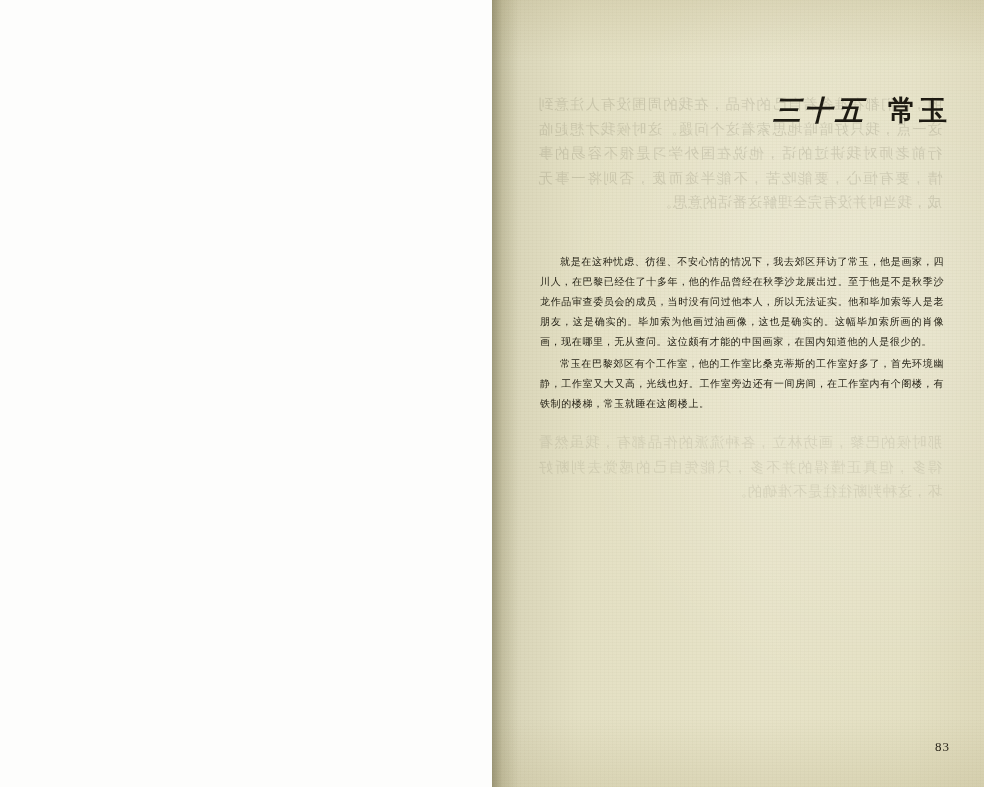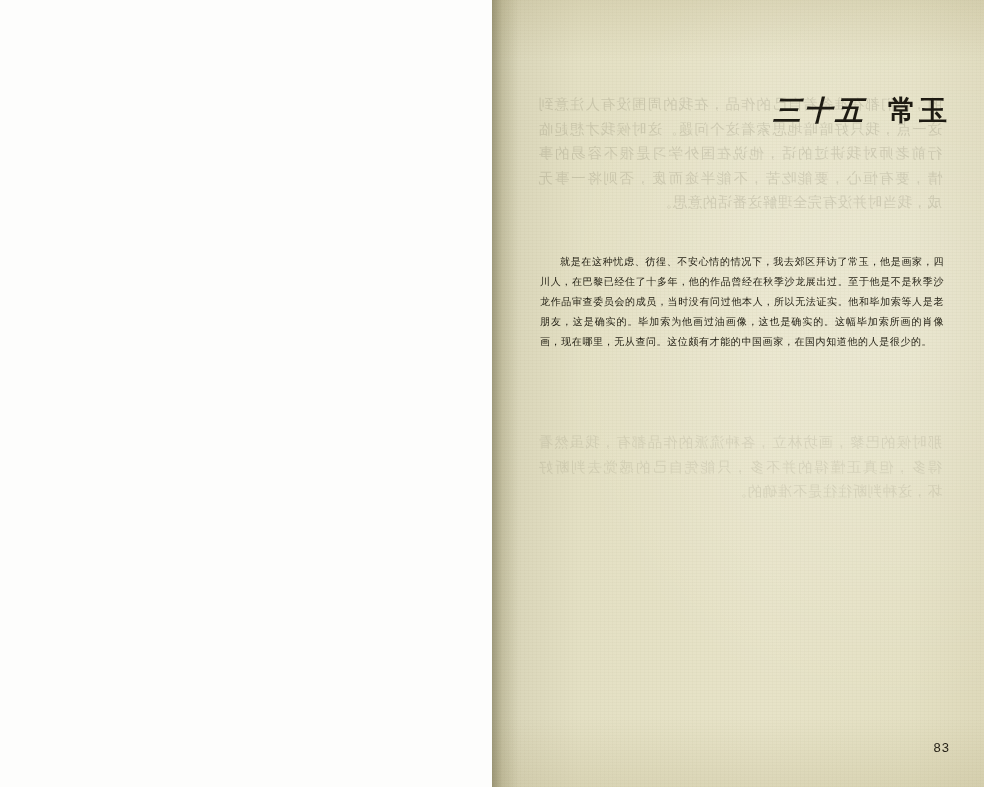--- a/index.html
+++ b/index.html
@@ -123,21 +123,21 @@
   }
   #body-text p {
     margin: 0 0 2px 0;
     text-indent: 2em;
   }
   
   #page-number {
     position: absolute;
     right: 34px;
     bottom: 32px;
-    font-family: Liberation Sans, sans-serif;
+    font-family: Liberation Serif, serif;
     font-size: 13px;
     color: #272318;
     letter-spacing: 1px;
   }
   
   #edge-top {
     position: absolute;
     left: 0; top: 0; width: 492px; height: 60px;
     background: linear-gradient(180deg, rgba(160,148,100,0.18) 0%, rgba(255,255,255,0) 100%);
     pointer-events: none;
@@ -165,18 +165,19 @@
 
     <div id="showthrough">的，他们都在准备着自己的作品，在我的周围没有人注意到这一点，我只好暗暗地思索着这个问题。这时候我才想起临行前老师对我讲过的话，他说在国外学习是很不容易的事情，要有恒心，要能吃苦，不能半途而废，否则将一事无成，我当时并没有完全理解这番话的意思。</div>
     <div id="showthrough-lower">那时候的巴黎，画坊林立，各种流派的作品都有，我虽然看得多，但真正懂得的并不多，只能凭自己的感觉去判断好坏，这种判断往往是不准确的。</div>
 
     <div id="chapter-heading">
       <span class="num">三十五</span><span class="title">常玉</span>
     </div>
 
     <div id="body-text">
       <p>就是在这种忧虑、彷徨、不安心情的情况下，我去郊区拜访了常玉，他是画家，四川人，在巴黎已经住了十多年，他的作品曾经在秋季沙龙展出过。至于他是不是秋季沙龙作品审查委员会的成员，当时没有问过他本人，所以无法证实。他和毕加索等人是老朋友，这是确实的。毕加索为他画过油画像，这也是确实的。这幅毕加索所画的肖像画，现在哪里，无从查问。这位颇有才能的中国画家，在国内知道他的人是很少的。</p>
+      <p>常玉在巴黎郊区有个工作室，他的工作室比桑克蒂斯的工作室好多了，首先环境幽静，工作室又大又高，光线也好。工作室旁边还有一间房间，在工作室内有个阁楼，有铁制的楼梯，常玉就睡在这阁楼上。</p>
     </div>
 
     <div id="page-number">83</div>
 
   </div>
 </div>
 
 </body></html>

